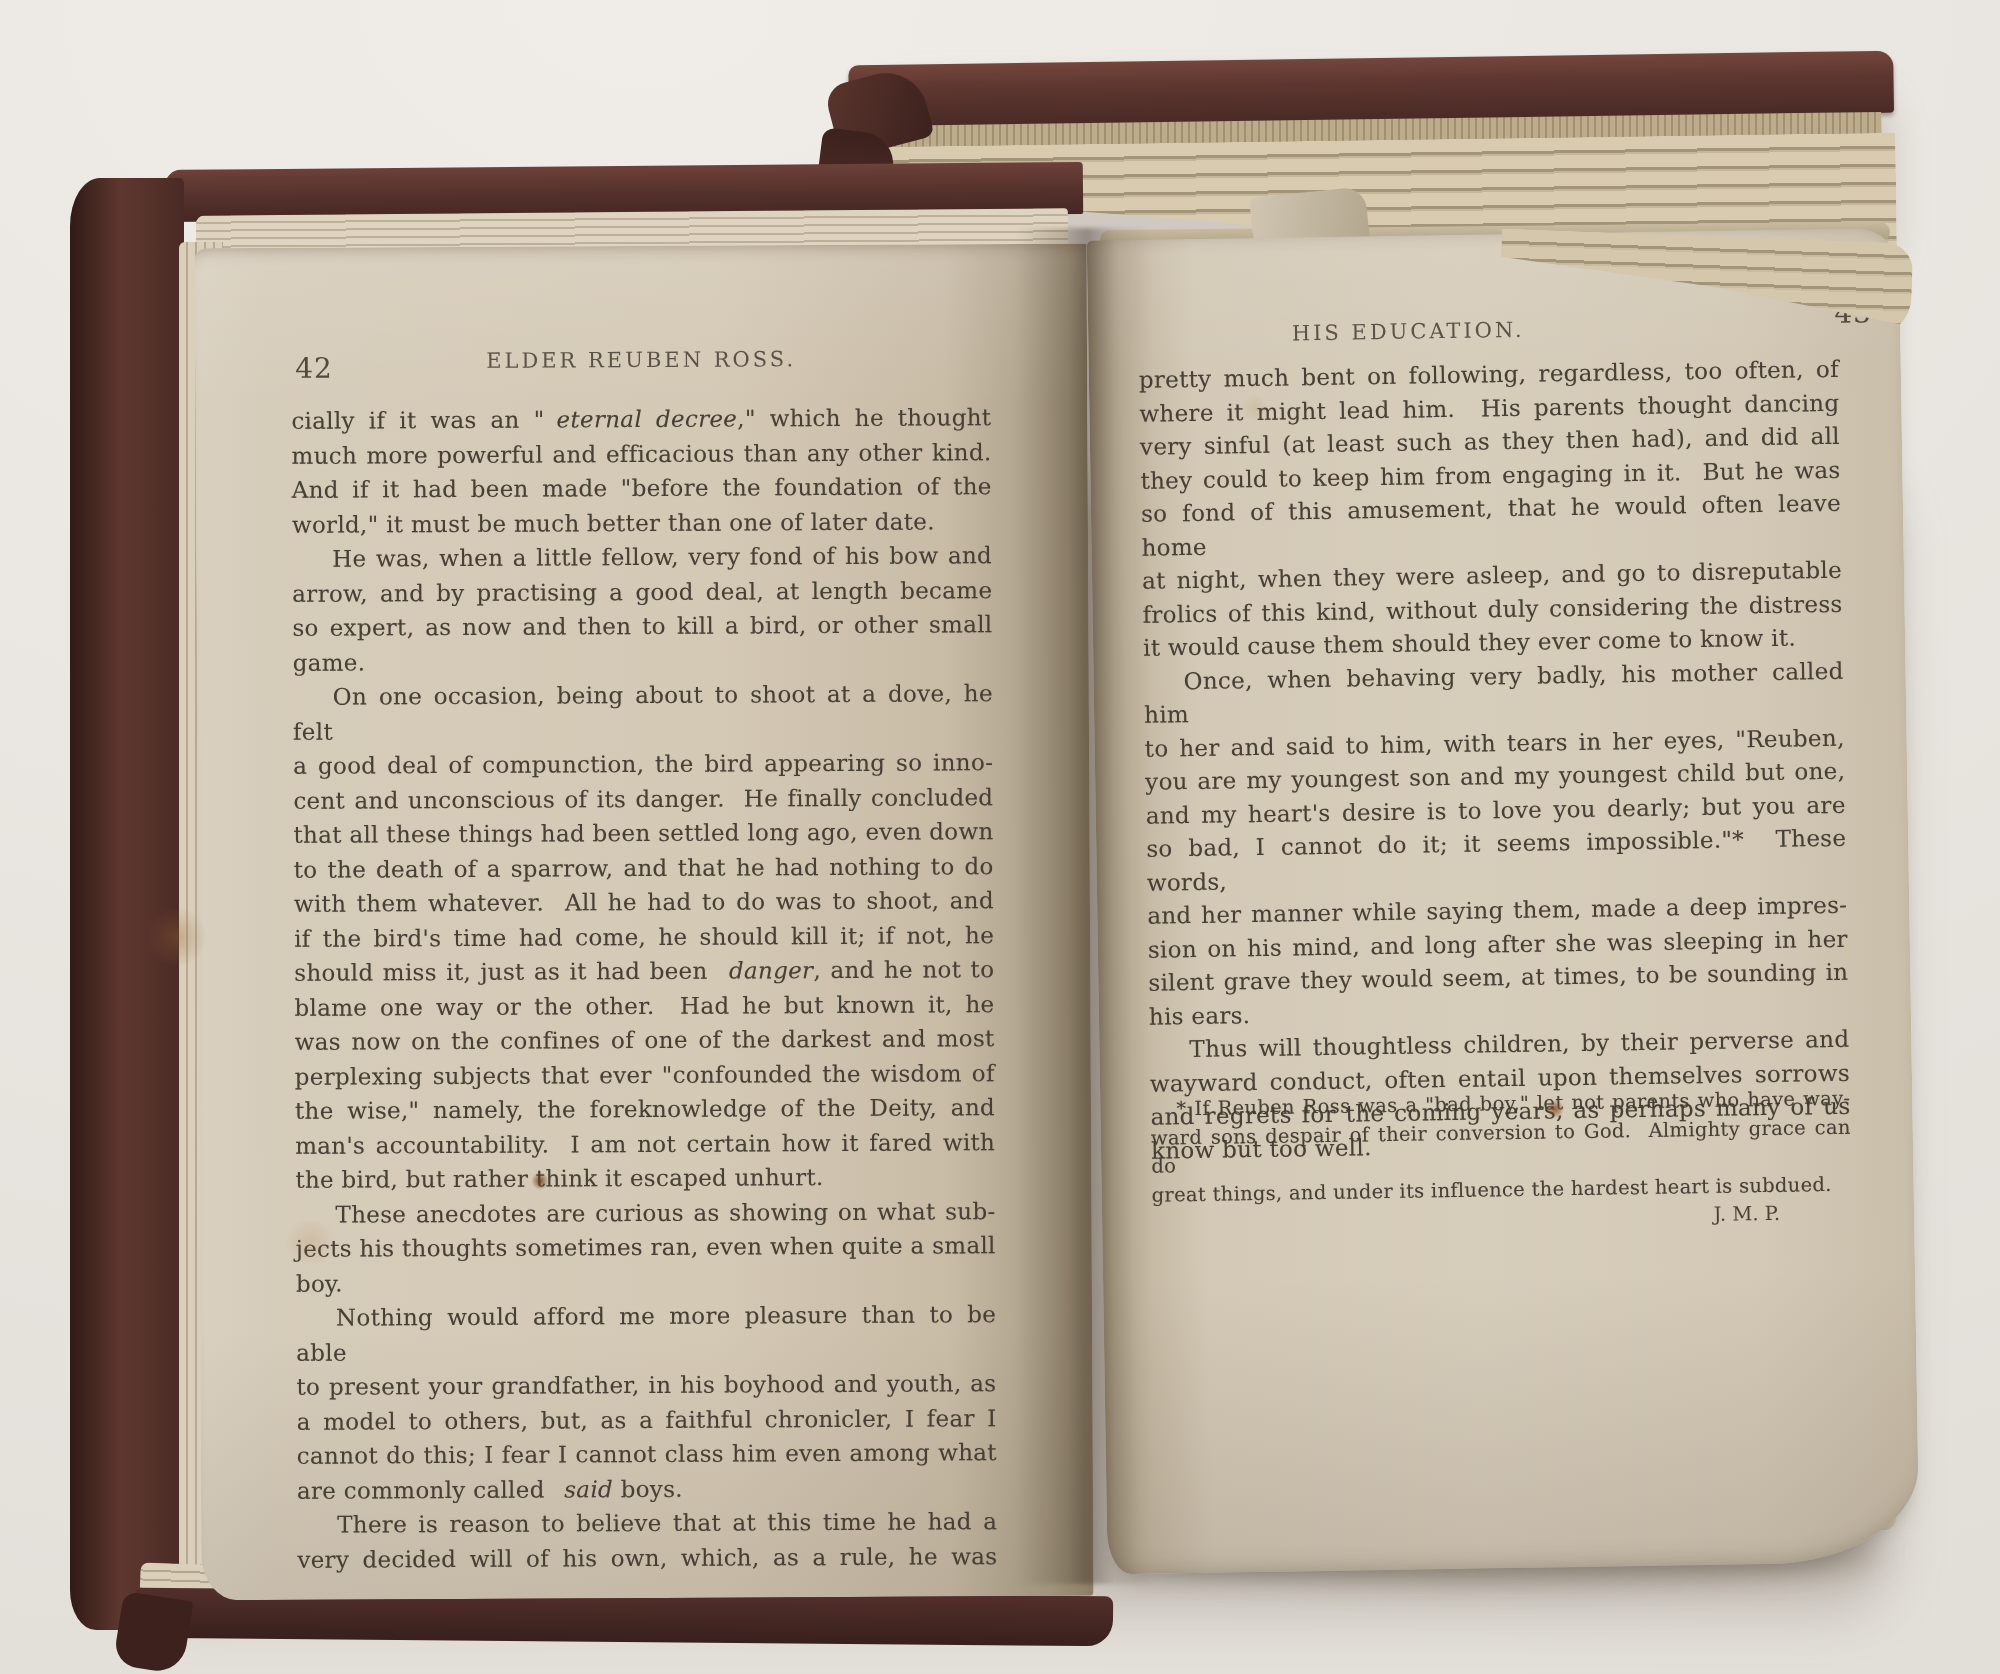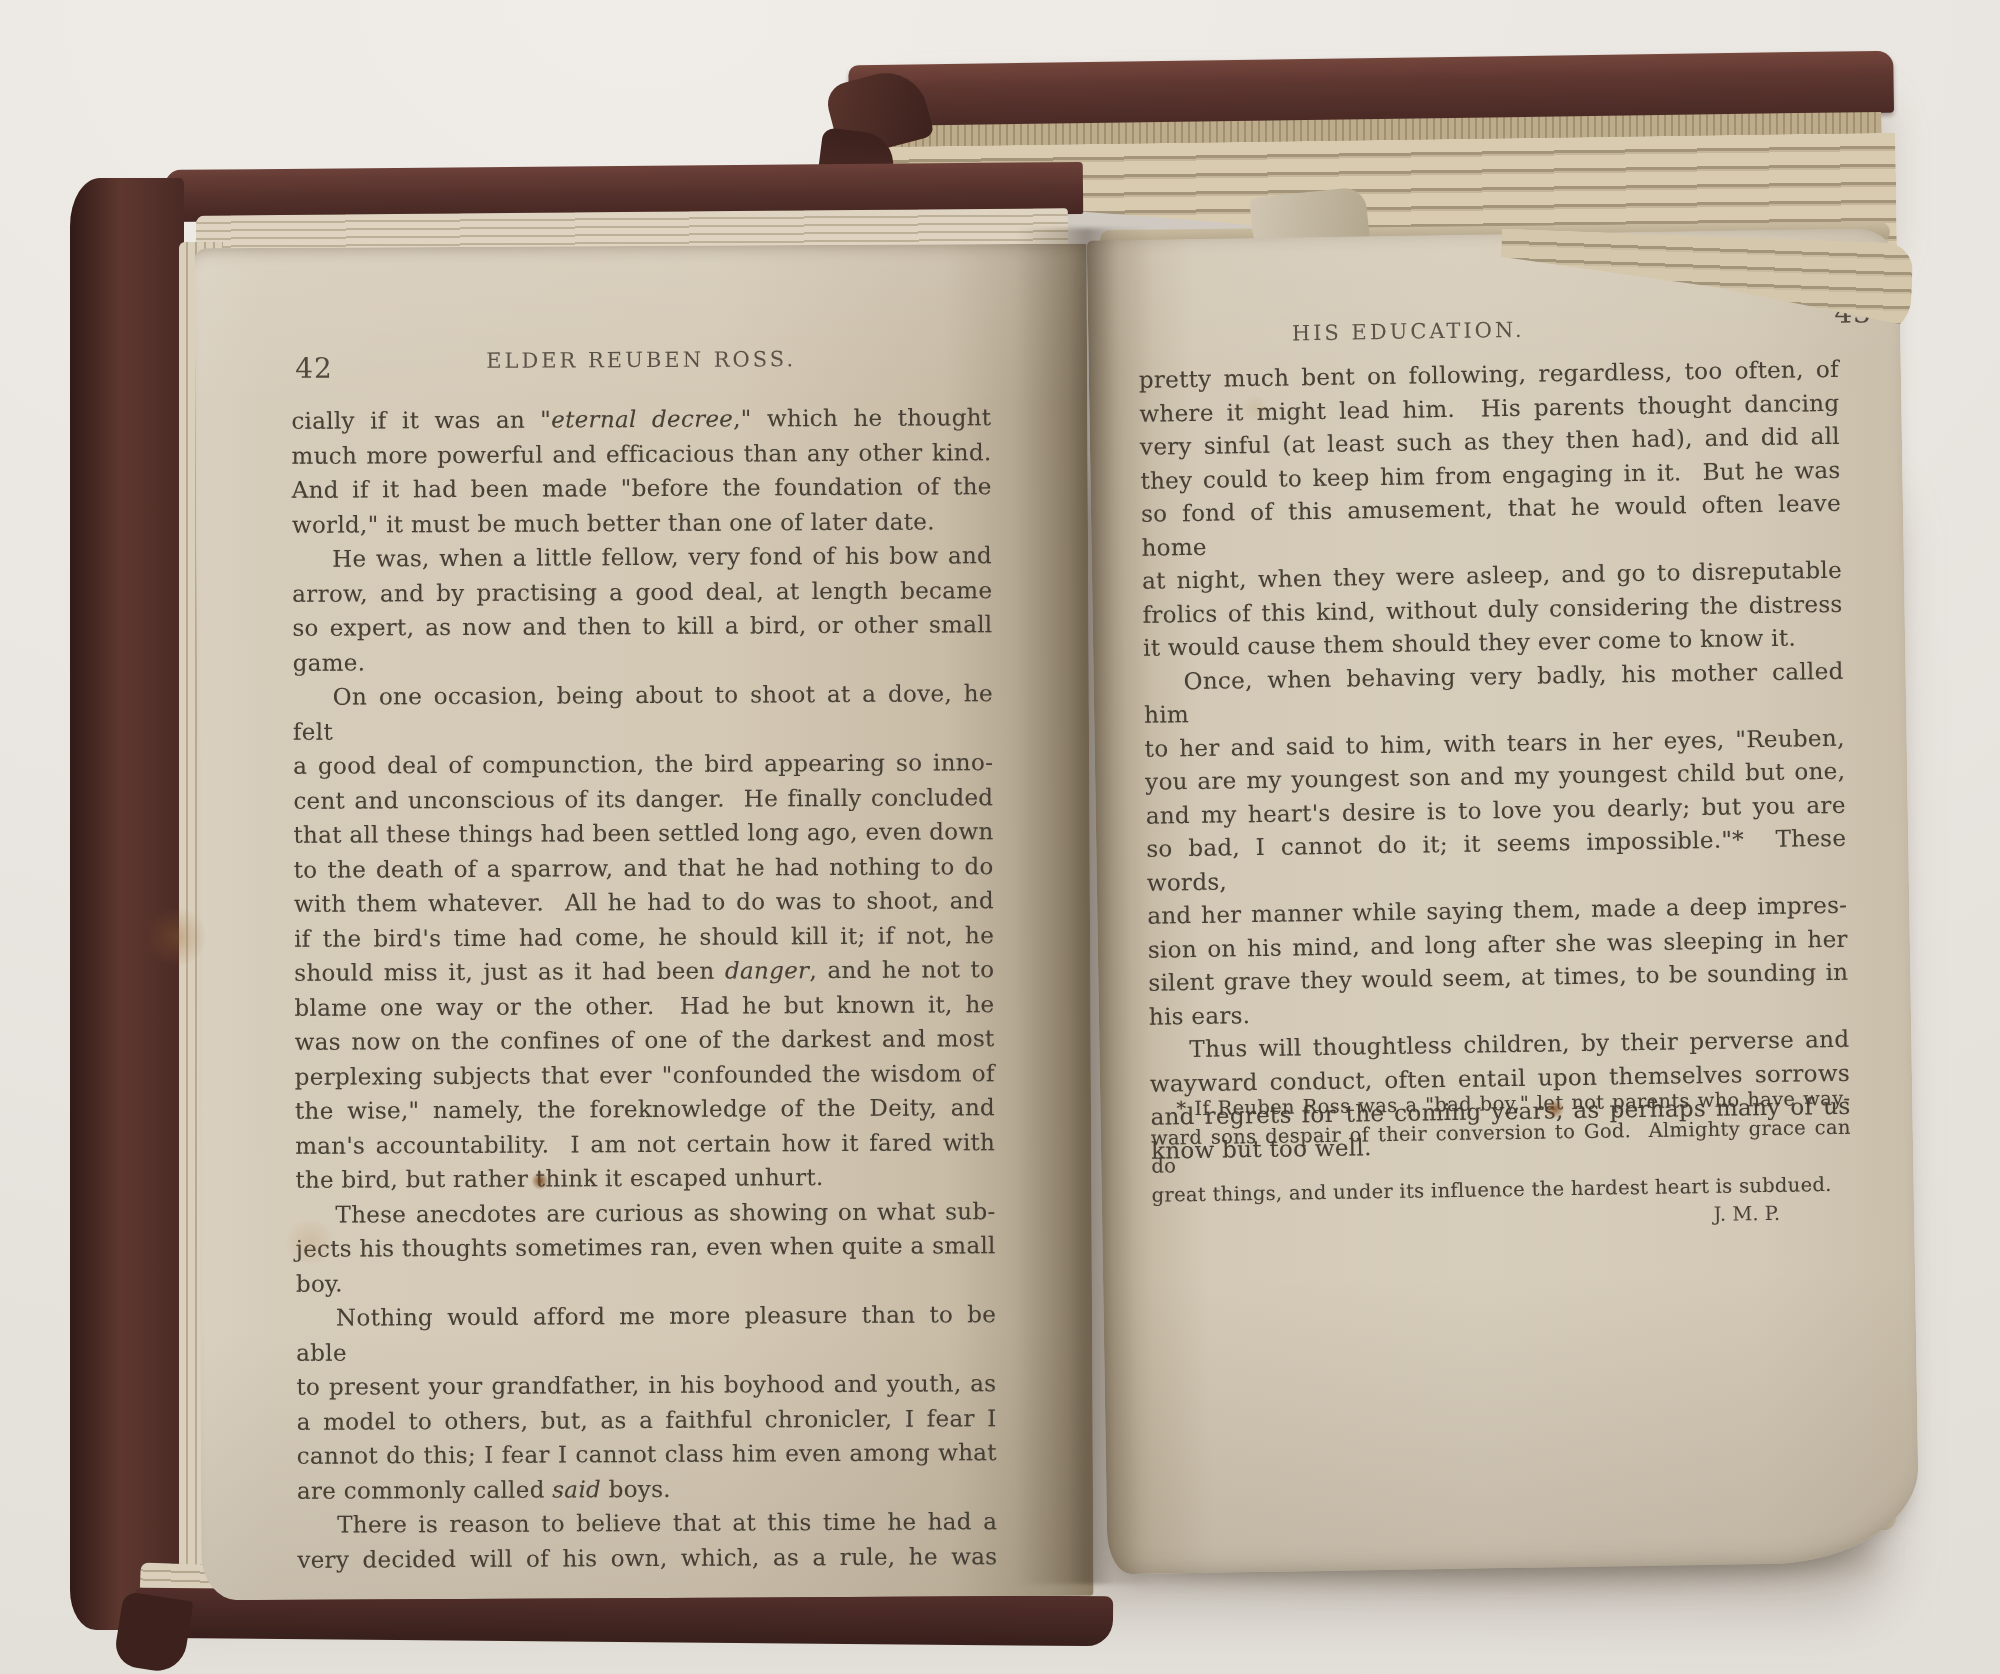--- a/index.html
+++ b/index.html
@@ -103,21 +103,21 @@
 
   .body-text { position: absolute; }
   .lp-body { left: 96px; top: 156px; width: 700px; }
   .rp-body { left: 50px; top: 124px; width: 700px; }
   .line { font-size: 23px; line-height: 34.5px; letter-spacing: 0.3px;
           text-align: justify; text-align-last: justify; color: rgba(66,59,50,0.95);
           text-shadow: 0 0 0.7px rgba(66,59,50,0.35); }
   .rp-body .line { line-height: 33.5px; }
   .line.indent { text-indent: 40px; }
   .line.last { text-align-last: left; }
-  .line em { font-style: italic; }
+  .line em { font-style: italic; margin-left: 12px; }
 
   .footnote { position: absolute; left: 50px; top: 856px; width: 700px; }
   .footnote .line { font-size: 19.5px; line-height: 28.5px; }
   .footnote .line.indent { text-indent: 26px; }
   .fn-sig { font-size: 19.5px; line-height: 28.5px; text-align: right; padding-right: 72px;
             color: rgba(66,59,50,0.95); }
 
   
   .stain { position: absolute; border-radius: 50%; }
   .st1 { left: 148px; top: 905px; width: 58px; height: 64px; background: radial-gradient(circle, rgba(150,100,50,0.35), rgba(150,100,50,0) 70%); }

